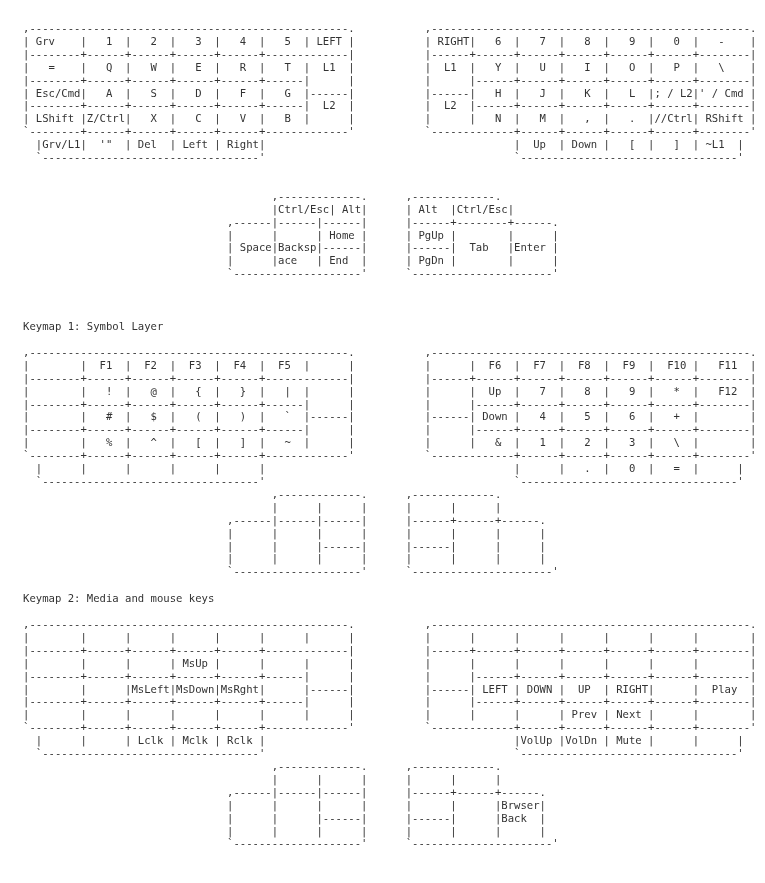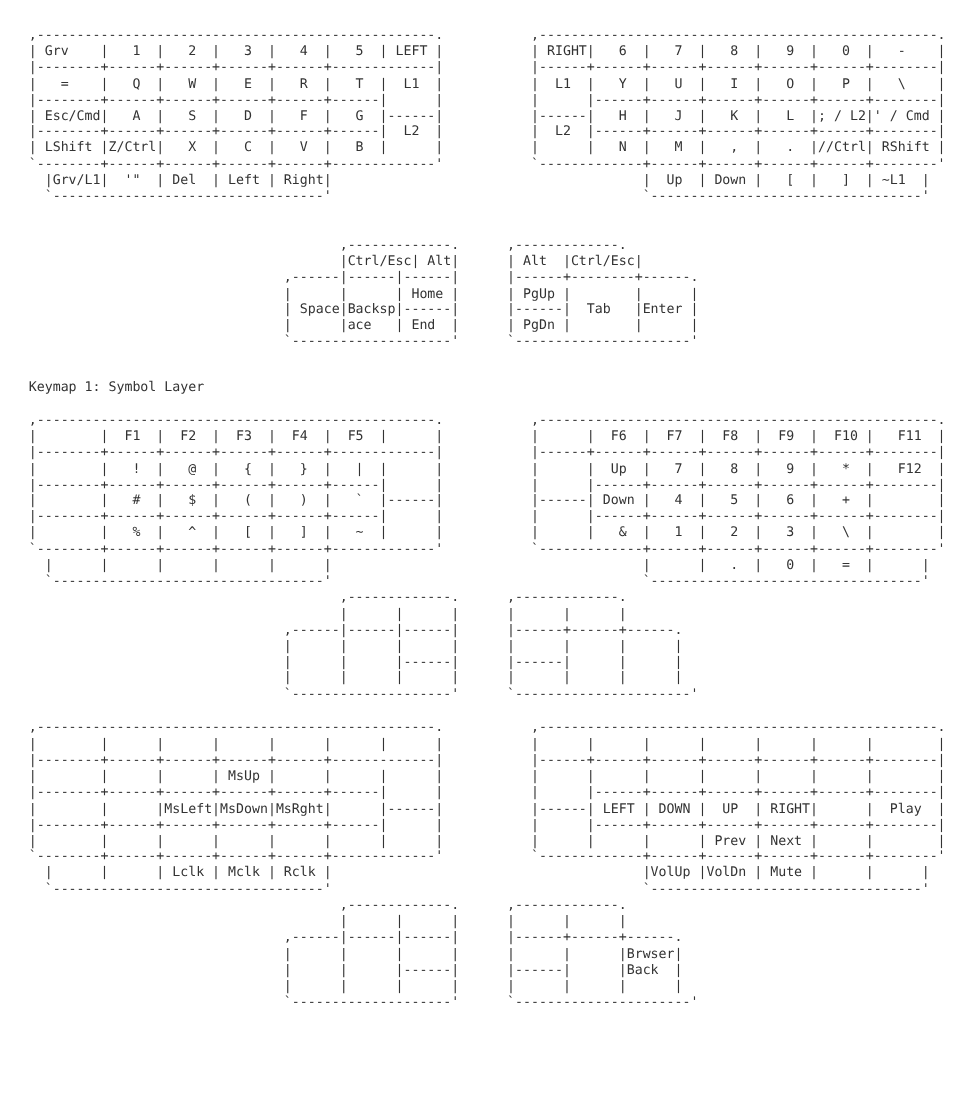--- a/index.html
+++ b/index.html
@@ -7,21 +7,21 @@
     width: 765px; height: 883px;
     background: #ffffff;
     overflow: hidden;
     font-family: "DejaVu Sans Mono", "Liberation Mono", monospace;
   }
   .page {
     padding: 22px 0 0 23px;
     color: #333333;
   }
   .keymap-block { margin: 0; }
-  .keymap-block.gap-large { margin-top: 24px; }
+  .keymap-block.gap-large { margin-top: 40px; }
   .keymap-block.gap-small { margin-top: 14px; }
   .km-title {
     font-size: 10.6px;
     line-height: 12.9px;
     white-space: pre;
     margin: 0 0 12.9px 0;
   }
   .km-art {
     font-size: 10.6px;
     line-height: 12.9px;
@@ -73,20 +73,21 @@
                                        ,-------------.      ,-------------.
                                        |      |      |      |      |      |
                                 ,------|------|------|      |------+------+------.
                                 |      |      |      |      |      |      |      |
                                 |      |      |------|      |------|      |      |
                                 |      |      |      |      |      |      |      |
                                 `--------------------'      `----------------------'</pre>
   </section>
 
   <section class="keymap-block gap-small">
+    <div class="km-title">Keymap 2: Media and mouse keys</div>
     <pre class="km-art">,--------------------------------------------------.           ,--------------------------------------------------.
 |        |      |      |      |      |      |      |           |      |      |      |      |      |      |        |
 |--------+------+------+------+------+-------------|           |------+------+------+------+------+------+--------|
 |        |      |      | MsUp |      |      |      |           |      |      |      |      |      |      |        |
 |--------+------+------+------+------+------|      |           |      |------+------+------+------+------+--------|
 |        |      |MsLeft|MsDown|MsRght|      |------|           |------| LEFT | DOWN |  UP  | RIGHT|      |  Play  |
 |--------+------+------+------+------+------|      |           |      |------+------+------+------+------+--------|
 |        |      |      |      |      |      |      |           |      |      |      | Prev | Next |      |        |
 `--------+------+------+------+------+-------------'           `-------------+------+------+------+------+--------'
   |      |      | Lclk | Mclk | Rclk |                                       |VolUp |VolDn | Mute |      |      |

